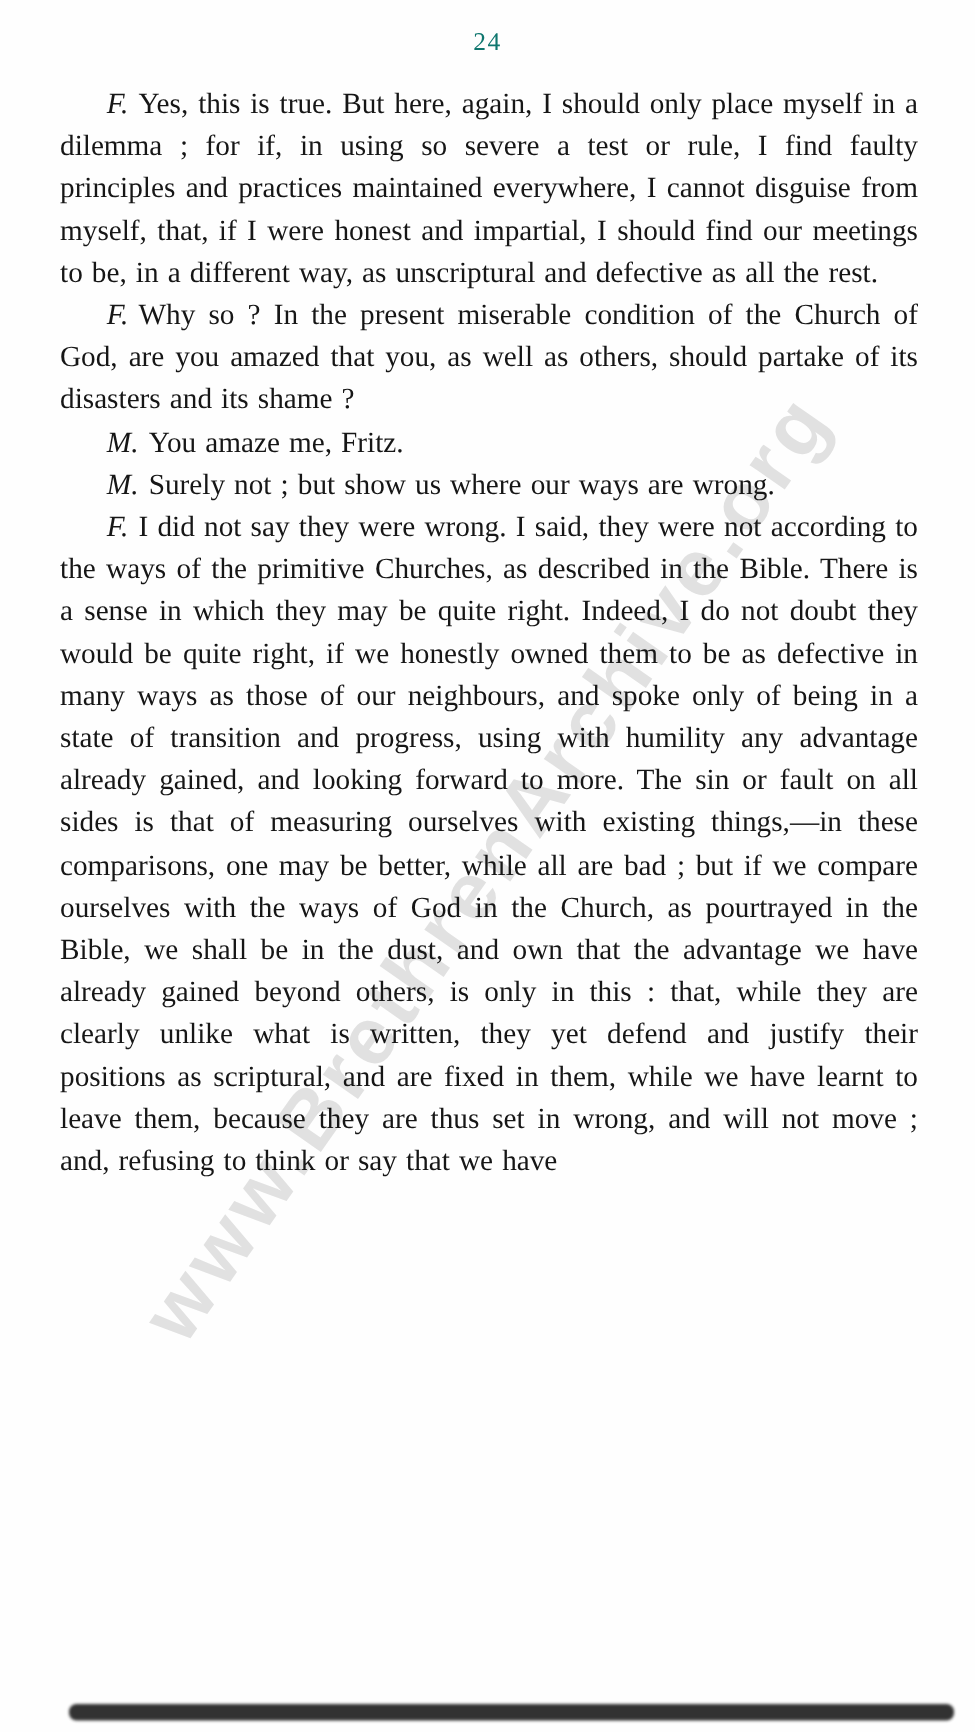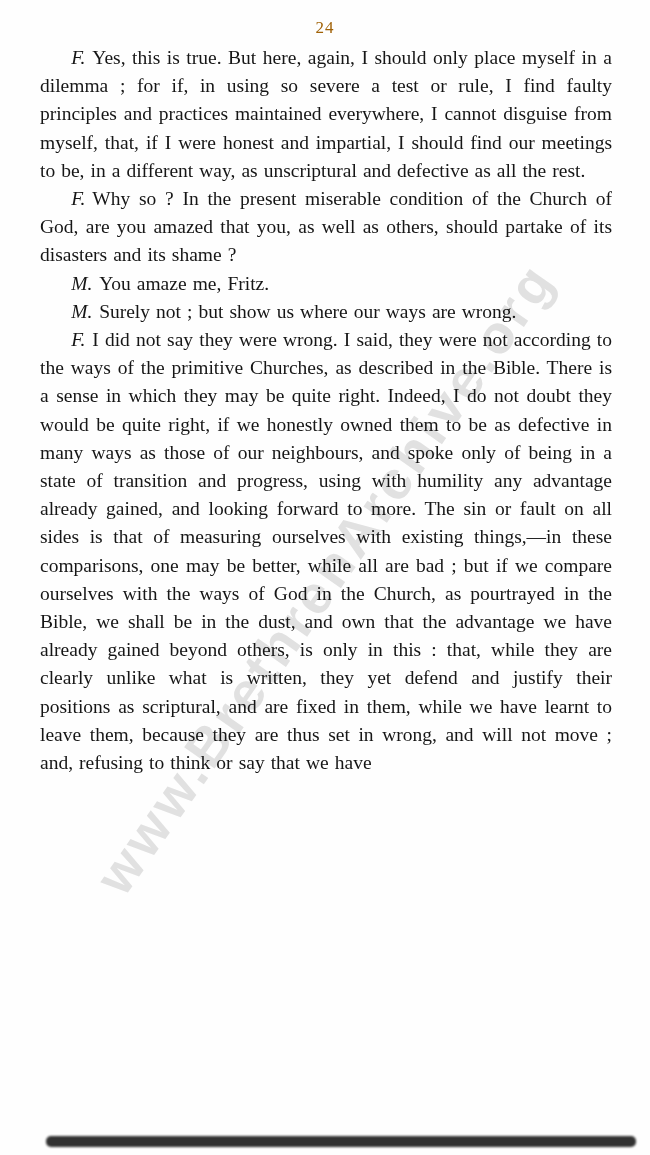--- a/index.html
+++ b/index.html
@@ -17,25 +17,25 @@
     color: #161616;
   }
   .page-number {
     position: absolute;
     top: 18px;
     left: 0;
     width: 100%;
     text-align: center;
     font-size: 17px;
     letter-spacing: 1px;
-    color: #a16207;
+    color: #0f766e;
   }
   .text-block {
     position: absolute;
-    top: 44px;
+    top: 56px;
     left: 40px;
     width: 572px;
   }
   .text-block p {
     margin: 0;
     text-indent: 1.6em;
     text-align: justify;
     font-size: 19.5px;
     line-height: 28.2px;
     word-spacing: 0.06em;

